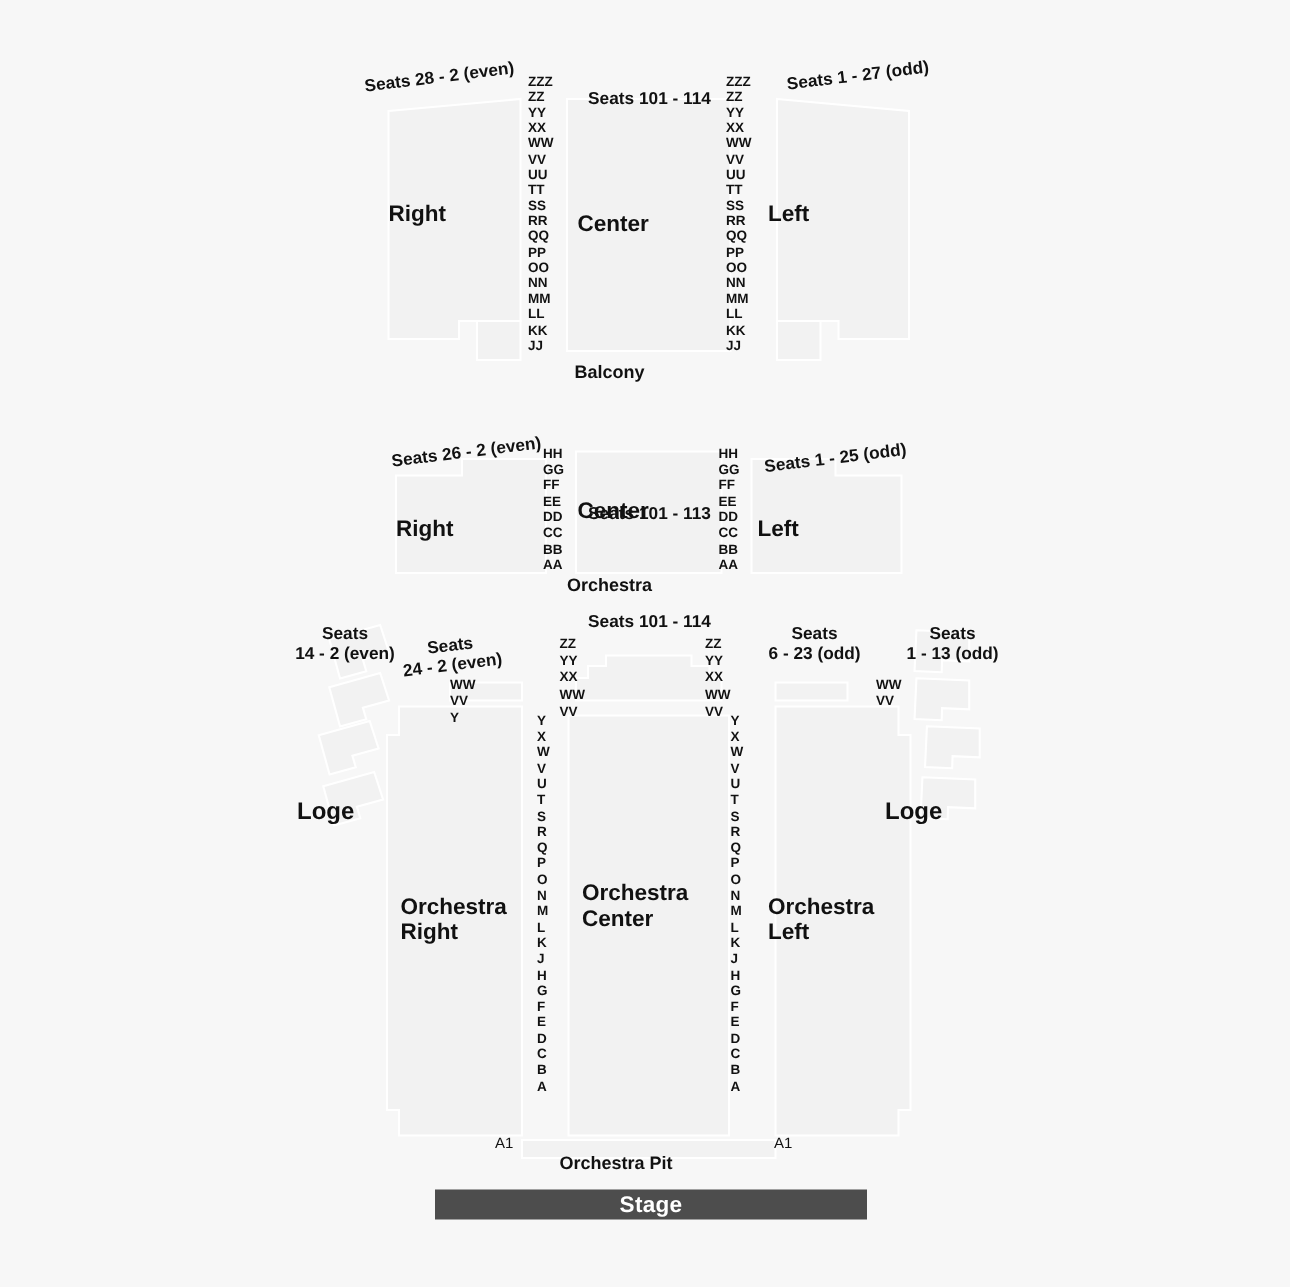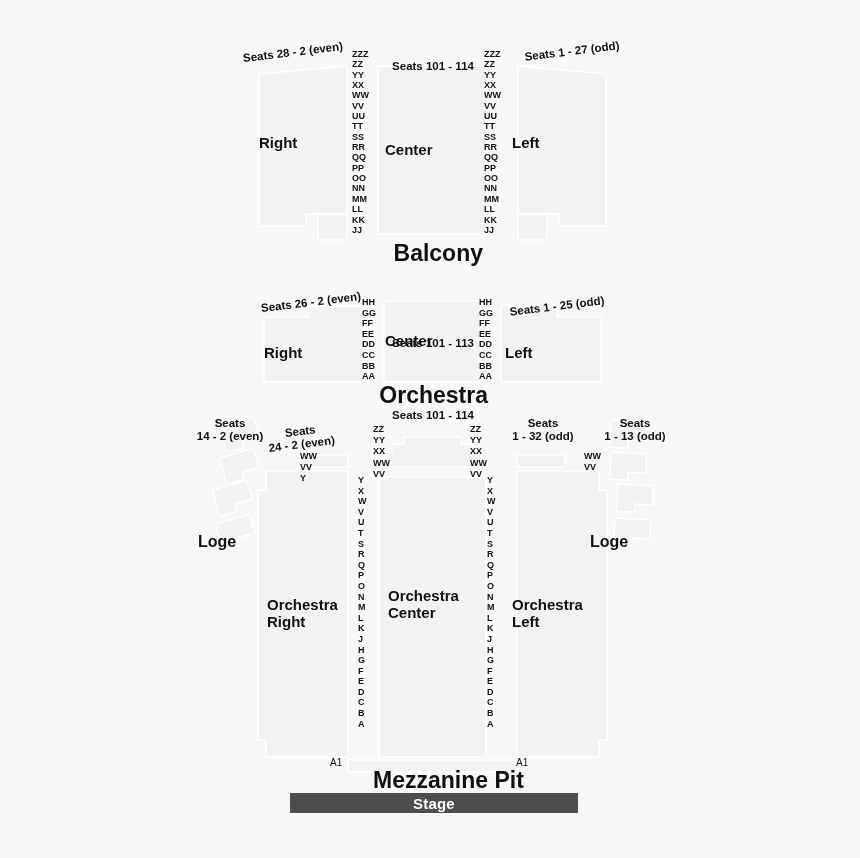--- a/index.html
+++ b/index.html
@@ -37,23 +37,23 @@
   
   .sect-name {
     font-size: 15px;
     text-align: left;
   }
   .sect-name.two-line {
     line-height: 1.12;
   }
   
   .tier-title {
-    font-size: 23px;
-    font-weight: bold;
-    text-align: right;
+    font-size: 12px;
+    font-weight: bold;
+    text-align: left;
   }
   
   .seat-range {
     font-size: 11.5px;
     font-weight: bold;
     text-align: center;
     line-height: 1.12;
   }
   .rot-left {
     transform: rotate(-7deg);
@@ -248,21 +248,21 @@
 
   <div class="lbl seat-range rot-left" style="left:241px; top:425px; width:120px;">
     <div>Seats</div>
     <div>24 - 2 (even)</div>
   </div>
 
   <div class="lbl seat-range" style="left:378px; top:409px; width:110px;">Seats 101 - 114</div>
 
   <div class="lbl seat-range" style="left:500px; top:417px; width:86px;">
     <div>Seats</div>
-    <div>1 - 32 (odd)</div>
+    <div>6 - 23 (odd)</div>
   </div>
 
   <div class="lbl seat-range" style="left:592px; top:417px; width:86px;">
     <div>Seats</div>
     <div>1 - 13 (odd)</div>
   </div>
 
   <div class="rowstack" style="left:373px; top:425px; width:22px; gap:2.2px;">
       <span>ZZ</span>
       <span>YY</span>
@@ -360,17 +360,17 @@
 
   <div class="lbl sect-name two-line" style="left:512px; top:597px; width:90px;">
     <div>Orchestra</div>
     <div>Left</div>
   </div>
 
   <div class="a1" style="left:330px; top:757px;">A1</div>
 
   <div class="a1" style="left:516px; top:757px;">A1</div>
 
-  <div class="lbl tier-title" style="left:373px; top:769px; width:120px;">Mezzanine Pit</div>
+  <div class="lbl tier-title" style="left:373px; top:769px; width:120px;">Orchestra Pit</div>
 
   <div class="stage-bar" style="left:290px; top:793px; width:288px; height:20px;">Stage</div>
 
 </div>
 
 </body></html>

